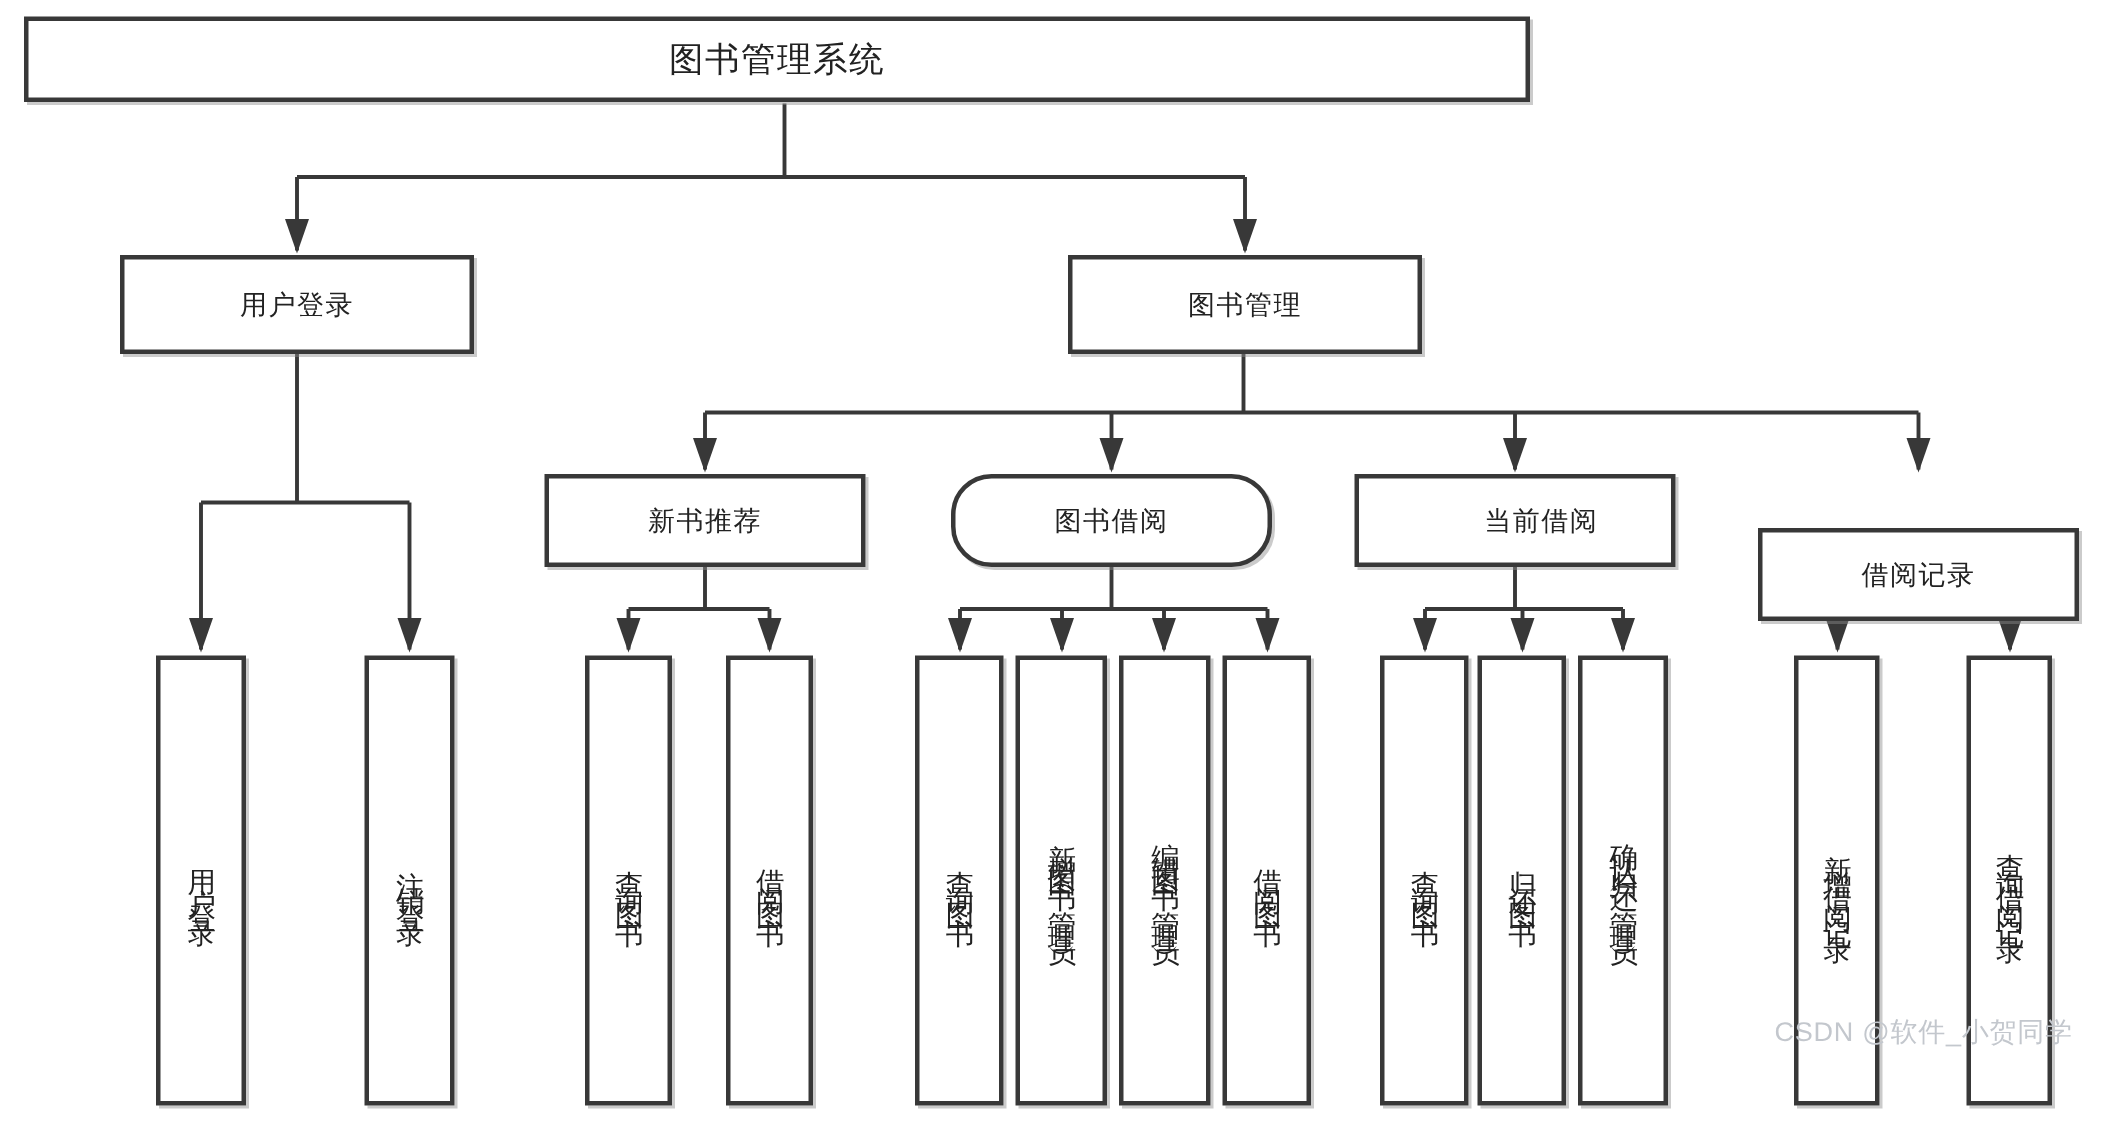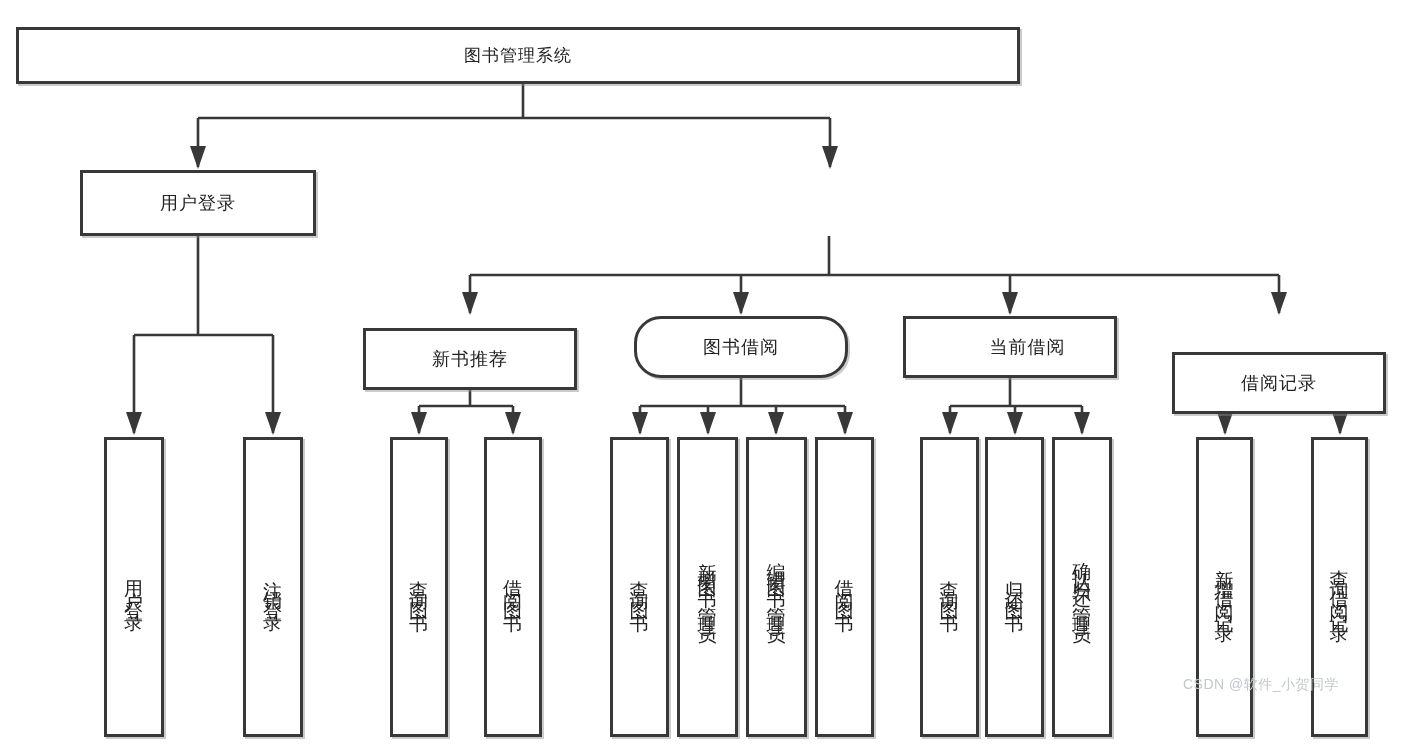--- a/index.html
+++ b/index.html
@@ -29,38 +29,38 @@
     border: 3px solid #383838;
     box-shadow: 2px 2px 0 rgba(140,140,140,0.45);
     display: flex;
     align-items: center;
     justify-content: center;
     color: #222222;
     font-size: 18px;
     letter-spacing: 1px;
     white-space: nowrap;
   }
-  .root  { left: 16px;  top: 27px;  width: 1004px; height: 57px; font-size: 17px; }
+  .root  { left: 16px;  top: 11px;  width: 1004px; height: 57px; font-size: 23px; }
   .lvl2  { top: 170px; width: 236px; height: 66px; }
   .lvl3  { top: 316px; width: 214px; height: 62px; }
   .leaf {
     top: 437px;
     height: 300px;
     writing-mode: vertical-rl;
     text-orientation: mixed;
     font-size: 19px;
     letter-spacing: 11px;
     line-height: 1;
   }
   .leaf.long { letter-spacing: 9px; }
   .watermark {
     position: absolute;
     left: 1183px;
     top: 676px;
-    font-size: 14px;
+    font-size: 18px;
     color: #c3c7cd;
     letter-spacing: 0.5px;
     white-space: nowrap;
   }
 </style>
 </head>
 <body>
 
 <div class="canvas">
 
@@ -126,22 +126,23 @@
       <polygon points="1007,412 1023,412 1015,435"></polygon>
       <polygon points="1074,412 1090,412 1082,435"></polygon>
       <polygon points="1217,412 1233,412 1225,435"></polygon>
       <polygon points="1332,412 1348,412 1340,435"></polygon>
     </g>
   </svg>
 
   <div class="node root">图书管理系统</div>
 
   <div class="node lvl2" style="left:80px;">用户登录</div>
+  <div class="node lvl2" style="left:712px;">图书管理</div>
 
-  <div class="node lvl3" style="left:363px;margin-top:12px;">新书推荐</div>
+  <div class="node lvl3" style="left:363px;">新书推荐</div>
   <div class="node lvl3" style="left:634px;border-radius:27px;">图书借阅</div>
   <div class="node lvl3" style="left:903px;padding-left:35px;">当前借阅</div>
   <div class="node lvl3" style="left:1172px;margin-top:36px;">借阅记录</div>
 
   <div class="node leaf" style="left:104px; width:60px;">用户登录</div>
   <div class="node leaf" style="left:243px; width:60px;">注销登录</div>
 
   <div class="node leaf" style="left:390px; width:58px;">查询图书</div>
   <div class="node leaf" style="left:484px; width:58px;">借阅图书</div>
 

